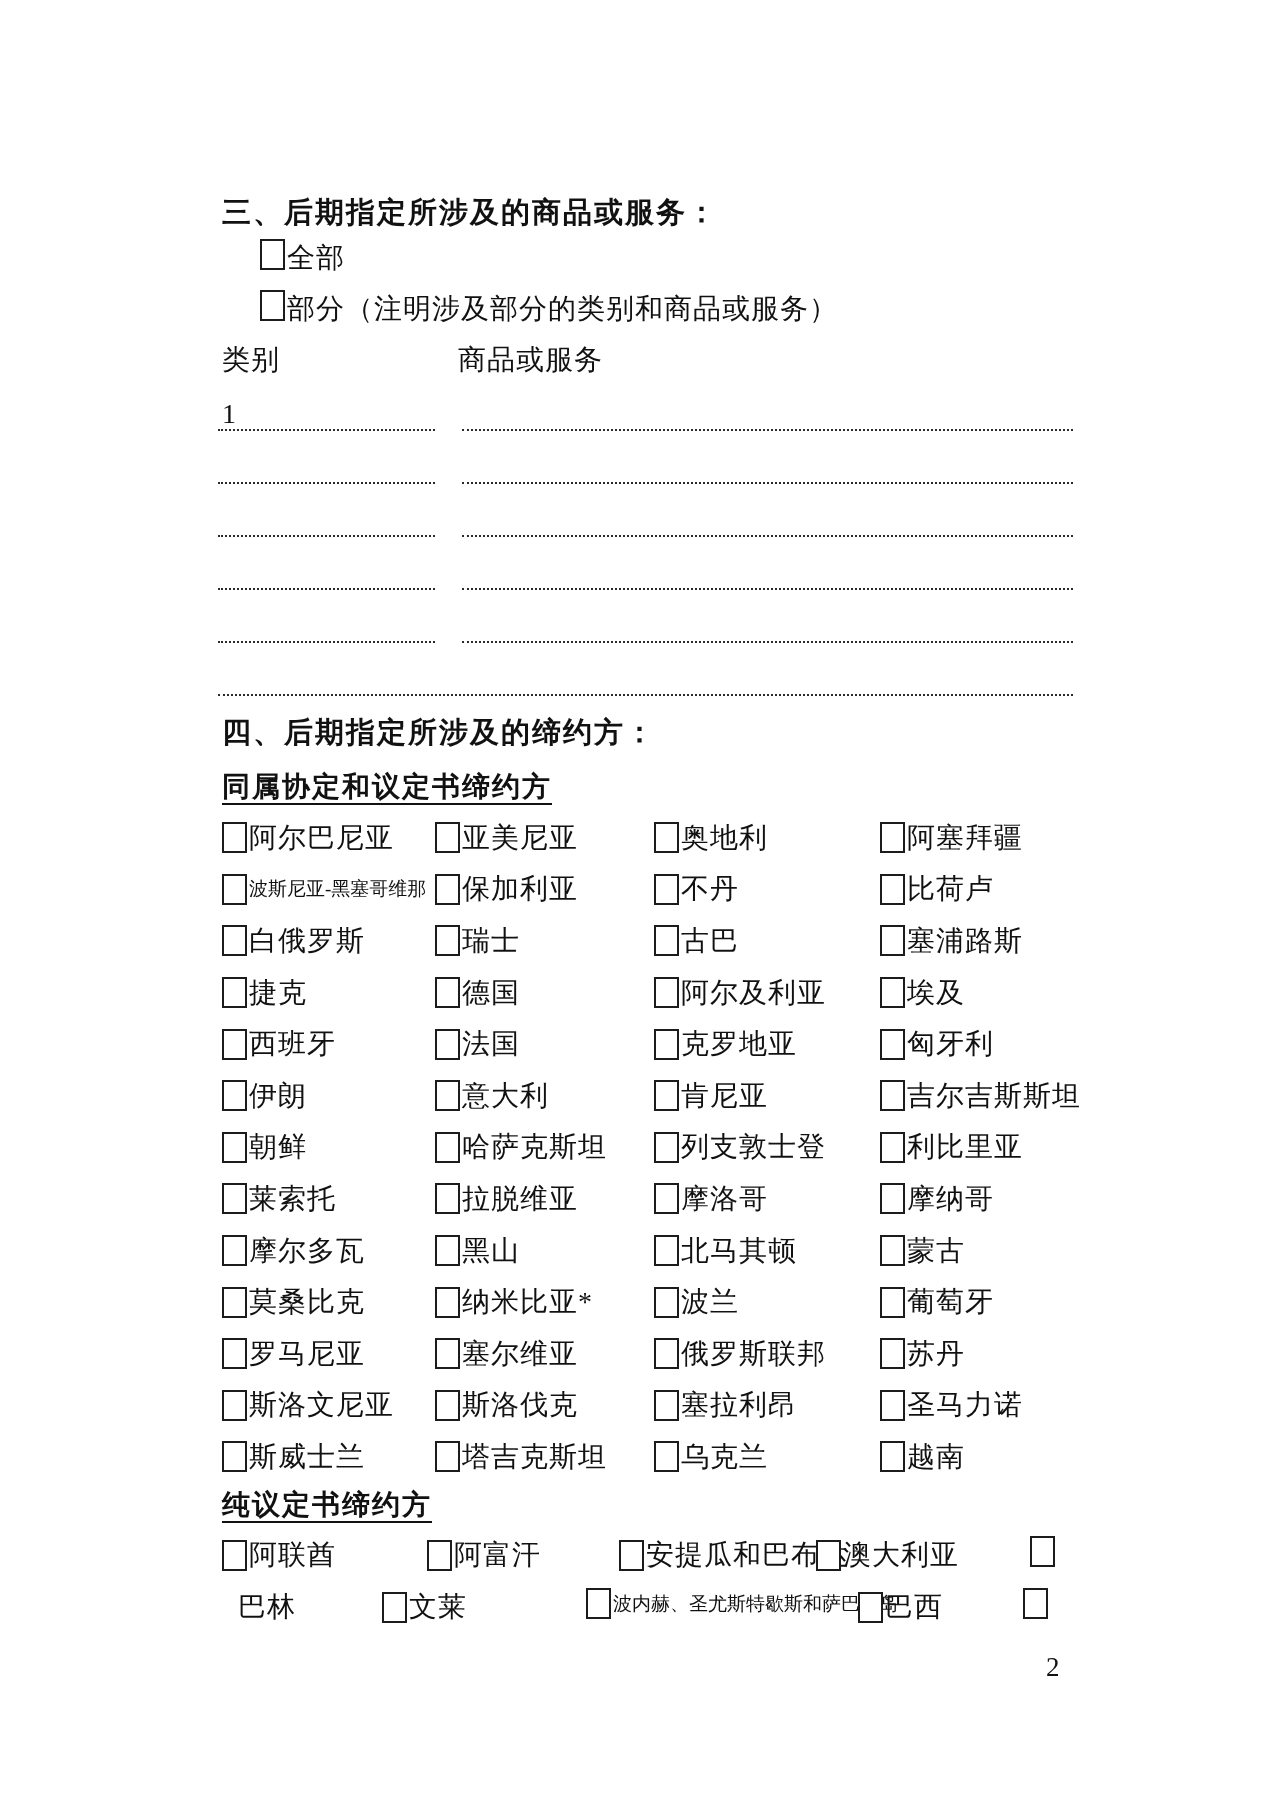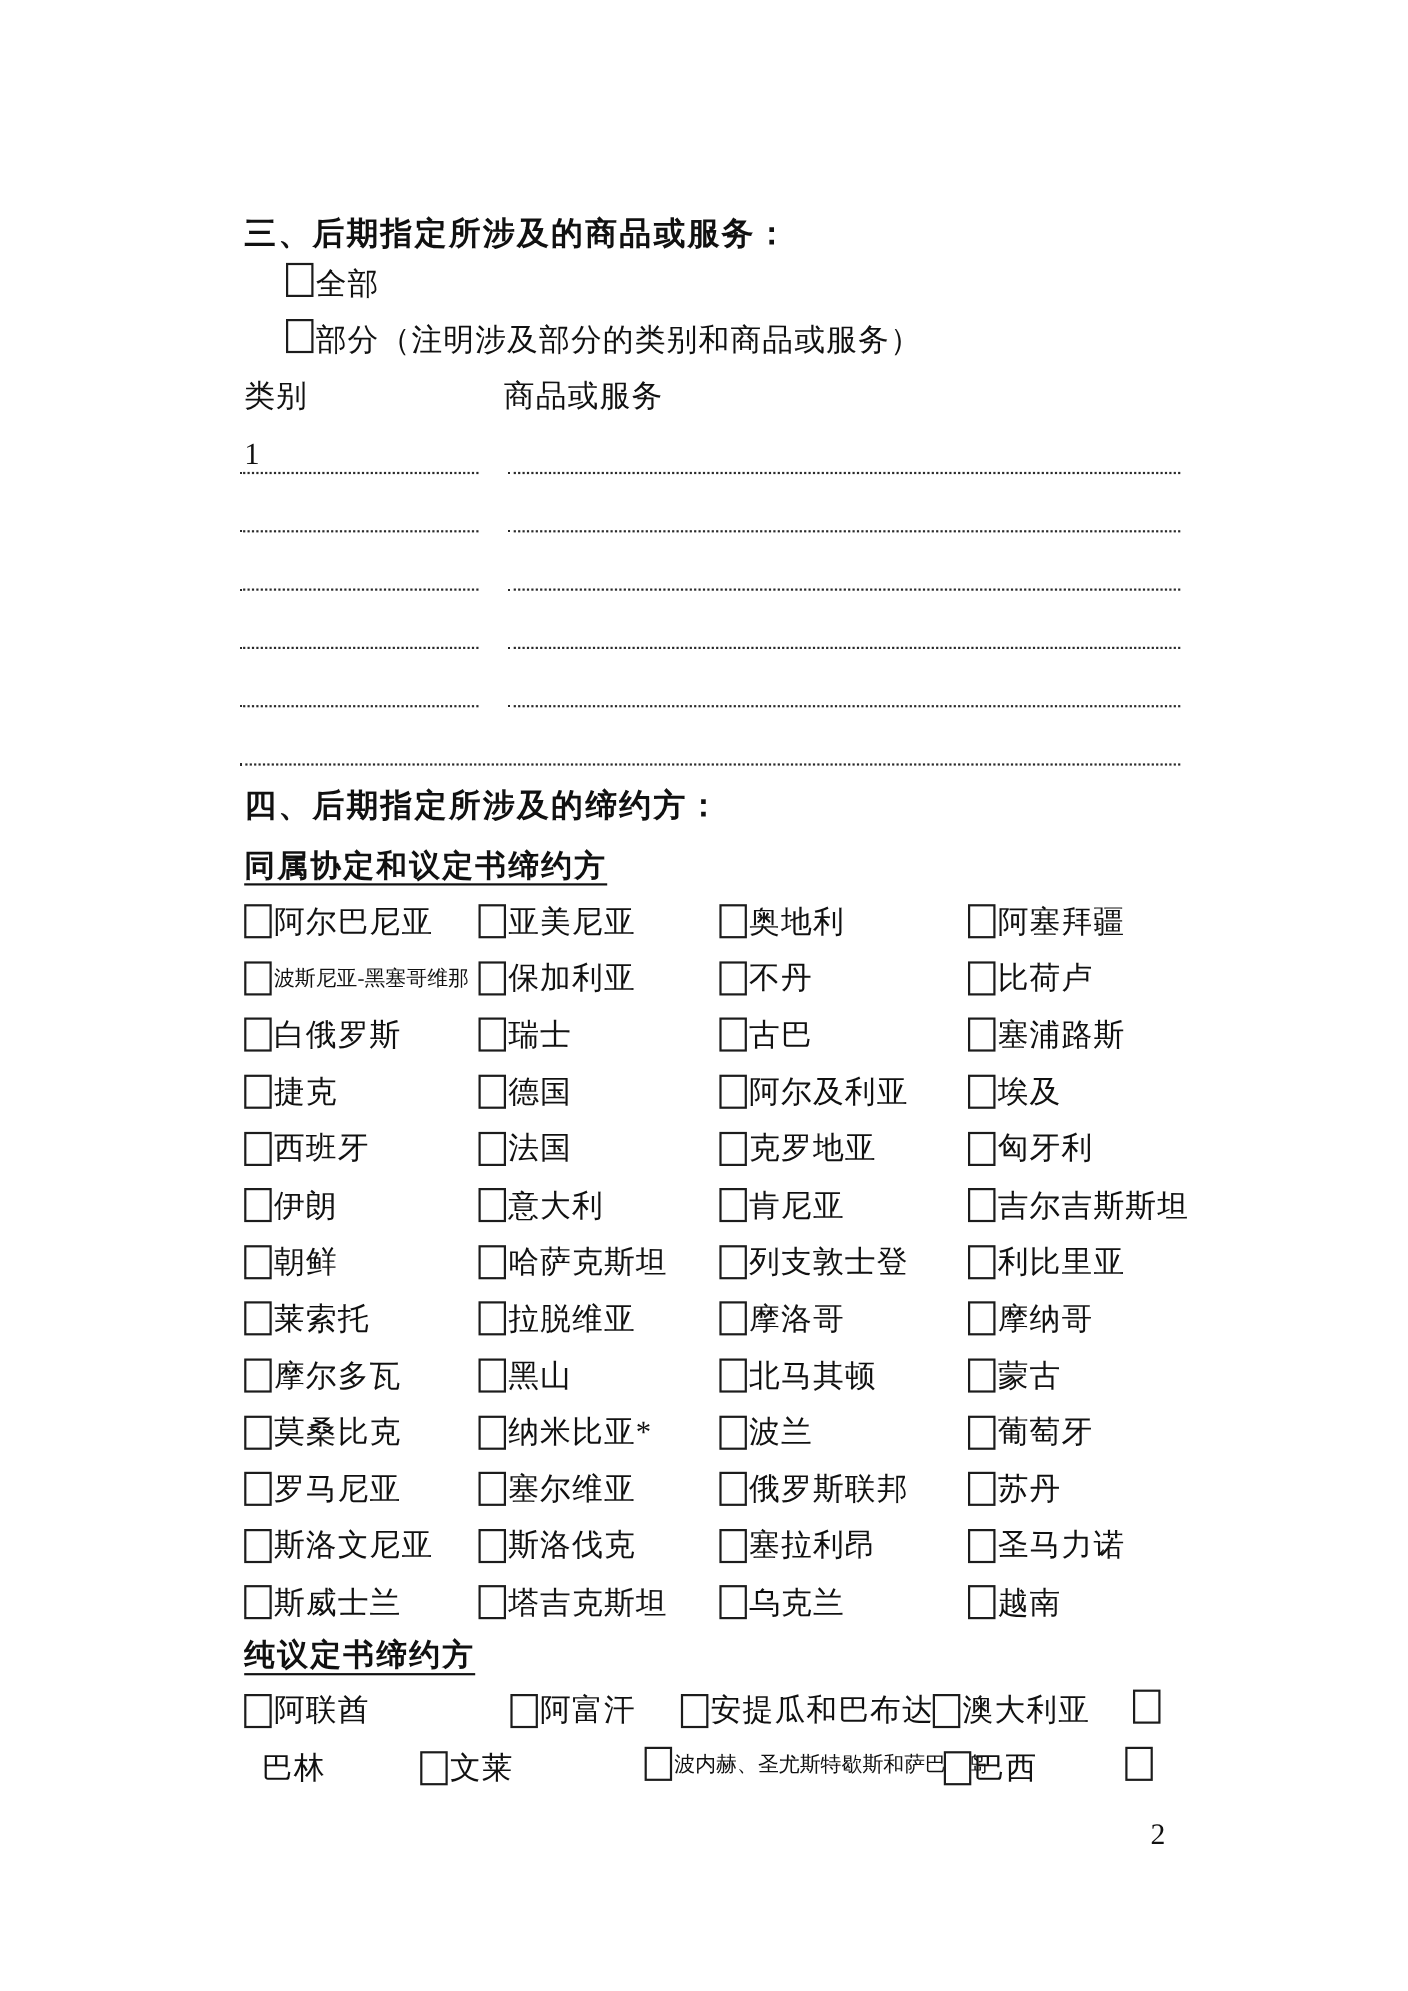--- a/index.html
+++ b/index.html
@@ -284,29 +284,29 @@
       </div>
   </div>
 
   <div class="abs uhead" style="left:222px;top:1486px;">纯议定书缔约方</div>
 
   <div class="abs prow" style="left:0;top:1536px;width:1280px;height:34px;">
     <div class="pitem" style="left:222px;">
         <span class="cb"></span>
         <span class="clabel">阿联酋</span>
       </div>
-    <div class="pitem" style="left:427px;margin-left:37px;">
+    <div class="pitem" style="left:427px;">
         <span class="cb"></span>
         <span class="clabel">阿富汗</span>
       </div>
     <div class="pitem" style="left:619px;">
         <span class="cb"></span>
         <span class="clabel">安提瓜和巴布达</span>
       </div>
-    <div class="pitem" style="left:848px;">
+    <div class="pitem" style="left:816px;">
         <span class="cb"></span>
         <span class="clabel">澳大利亚</span>
       </div>
     <div class="pitem" style="left:1030px;">
         <span class="cb"></span>
       </div>
   </div>
 
   <div class="abs prow" style="left:0;top:1588px;width:1280px;height:34px;">
     <div class="pitem" style="left:222px;">

